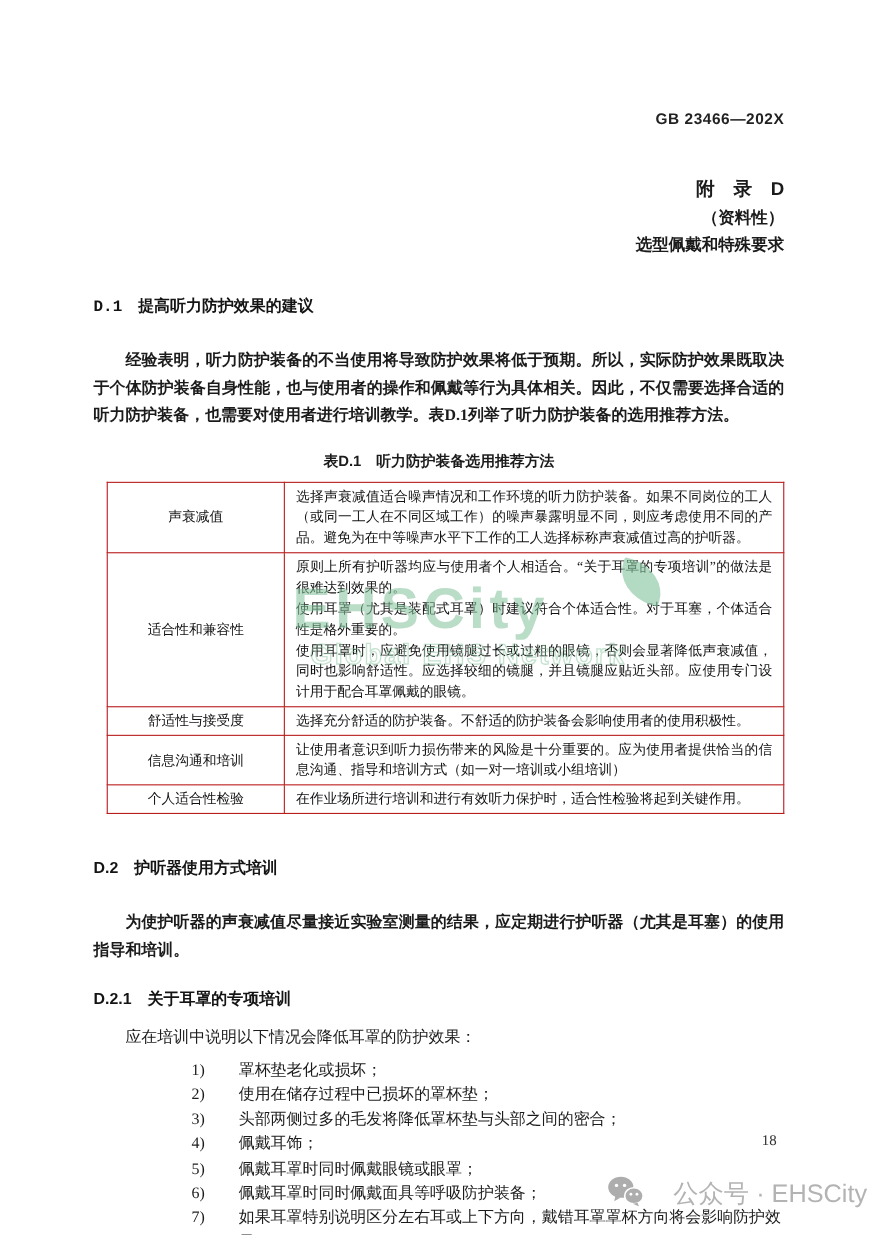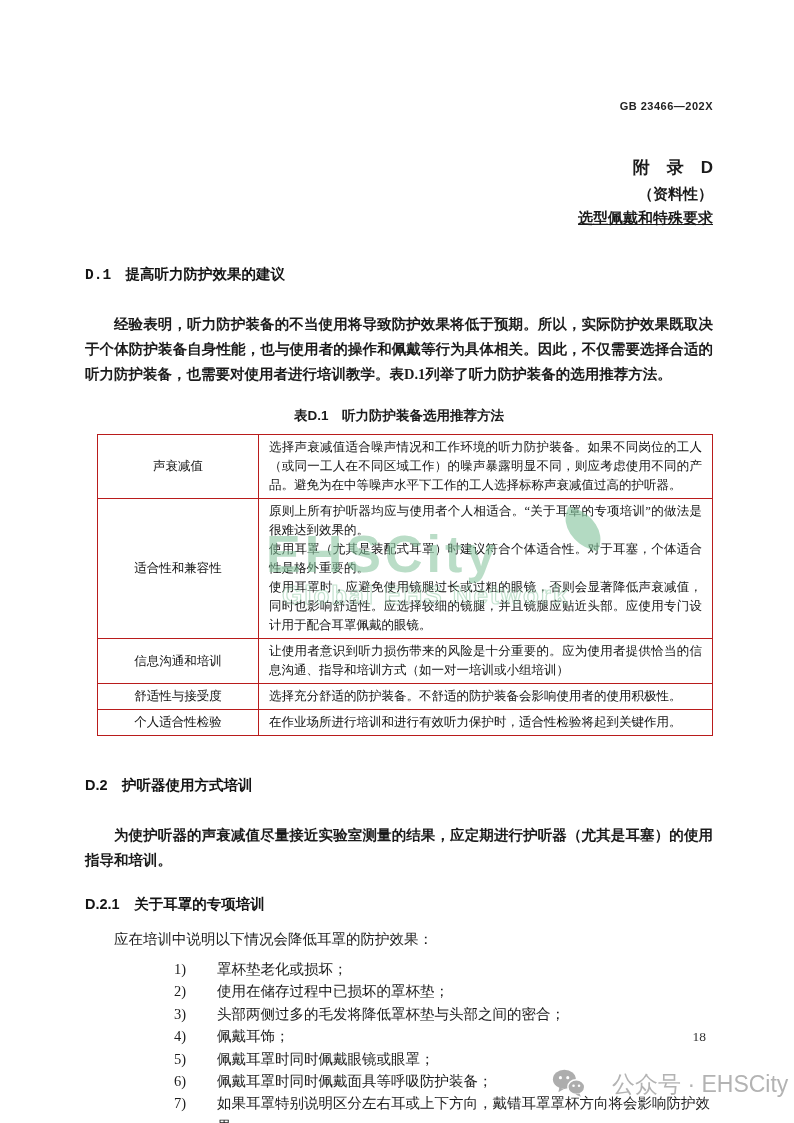--- a/index.html
+++ b/index.html
@@ -5,27 +5,27 @@
   html,body { margin:0; padding:0; background:#ffffff; }
   .page {
     position:relative; width:794px; height:1123px; background:#ffffff;
     font-family:"Liberation Serif", serif; color:#1b1b1b; overflow:hidden;
   }
   .content { position:absolute; left:85px; top:0; width:628px; }
 
   .doc-num {
     margin-top:100px; text-align:right;
     font-family:"Liberation Sans", sans-serif; font-weight:600;
-    font-size:11px; letter-spacing:0.5px; color:#222;
+    font-size:14px; letter-spacing:0.5px; color:#222;
   }
 
   .title-block { margin-top:44px; text-align:right; }
   .title-1 { font-family:"Liberation Sans", sans-serif; font-weight:700; font-size:17px; }
   .title-2 { margin-top:6px; font-family:"Liberation Sans", sans-serif; font-weight:700; font-size:15px; }
-  .title-3 { margin-top:5px; font-family:"Liberation Sans", sans-serif; font-weight:700; font-size:15px;text-decoration:underline; }
+  .title-3 { margin-top:5px; font-family:"Liberation Sans", sans-serif; font-weight:700; font-size:15px; }
 
   .sec-heading {
     font-family:"Liberation Sans", sans-serif; font-weight:700;
     font-size:14.5px; color:#141414;
   }
   .h-d1  { margin-top:37px;font-family:Liberation Mono, monospace; }
   .h-d2  { margin-top:40px; }
   .h-d21 { margin-top:22px; }
 
   .para {
@@ -118,29 +118,29 @@
         </tr>
         <tr>
           <td class="lbl">适合性和兼容性</td>
           <td class="cnt">
             <p>原则上所有护听器均应与使用者个人相适合。“关于耳罩的专项培训”的做法是很难达到效果的。</p>
             <p>使用耳罩（尤其是装配式耳罩）时建议符合个体适合性。对于耳塞，个体适合性是格外重要的。</p>
             <p>使用耳罩时，应避免使用镜腿过长或过粗的眼镜，否则会显著降低声衰减值，同时也影响舒适性。应选择较细的镜腿，并且镜腿应贴近头部。应使用专门设计用于配合耳罩佩戴的眼镜。</p>
           </td>
         </tr>
         <tr>
+          <td class="lbl">舒适性与接受度</td>
+          <td class="cnt">
+            <p>选择充分舒适的防护装备。不舒适的防护装备会影响使用者的使用积极性。</p>
+          </td>
+        </tr>
+        <tr>
           <td class="lbl">信息沟通和培训</td>
           <td class="cnt">
             <p>让使用者意识到听力损伤带来的风险是十分重要的。应为使用者提供恰当的信息沟通、指导和培训方式（如一对一培训或小组培训）</p>
-          </td>
-        </tr>
-        <tr>
-          <td class="lbl">舒适性与接受度</td>
-          <td class="cnt">
-            <p>选择充分舒适的防护装备。不舒适的防护装备会影响使用者的使用积极性。</p>
           </td>
         </tr>
         <tr>
           <td class="lbl">个人适合性检验</td>
           <td class="cnt">
             <p>在作业场所进行培训和进行有效听力保护时，适合性检验将起到关键作用。</p>
           </td>
         </tr>
       </tbody>
     </table>

